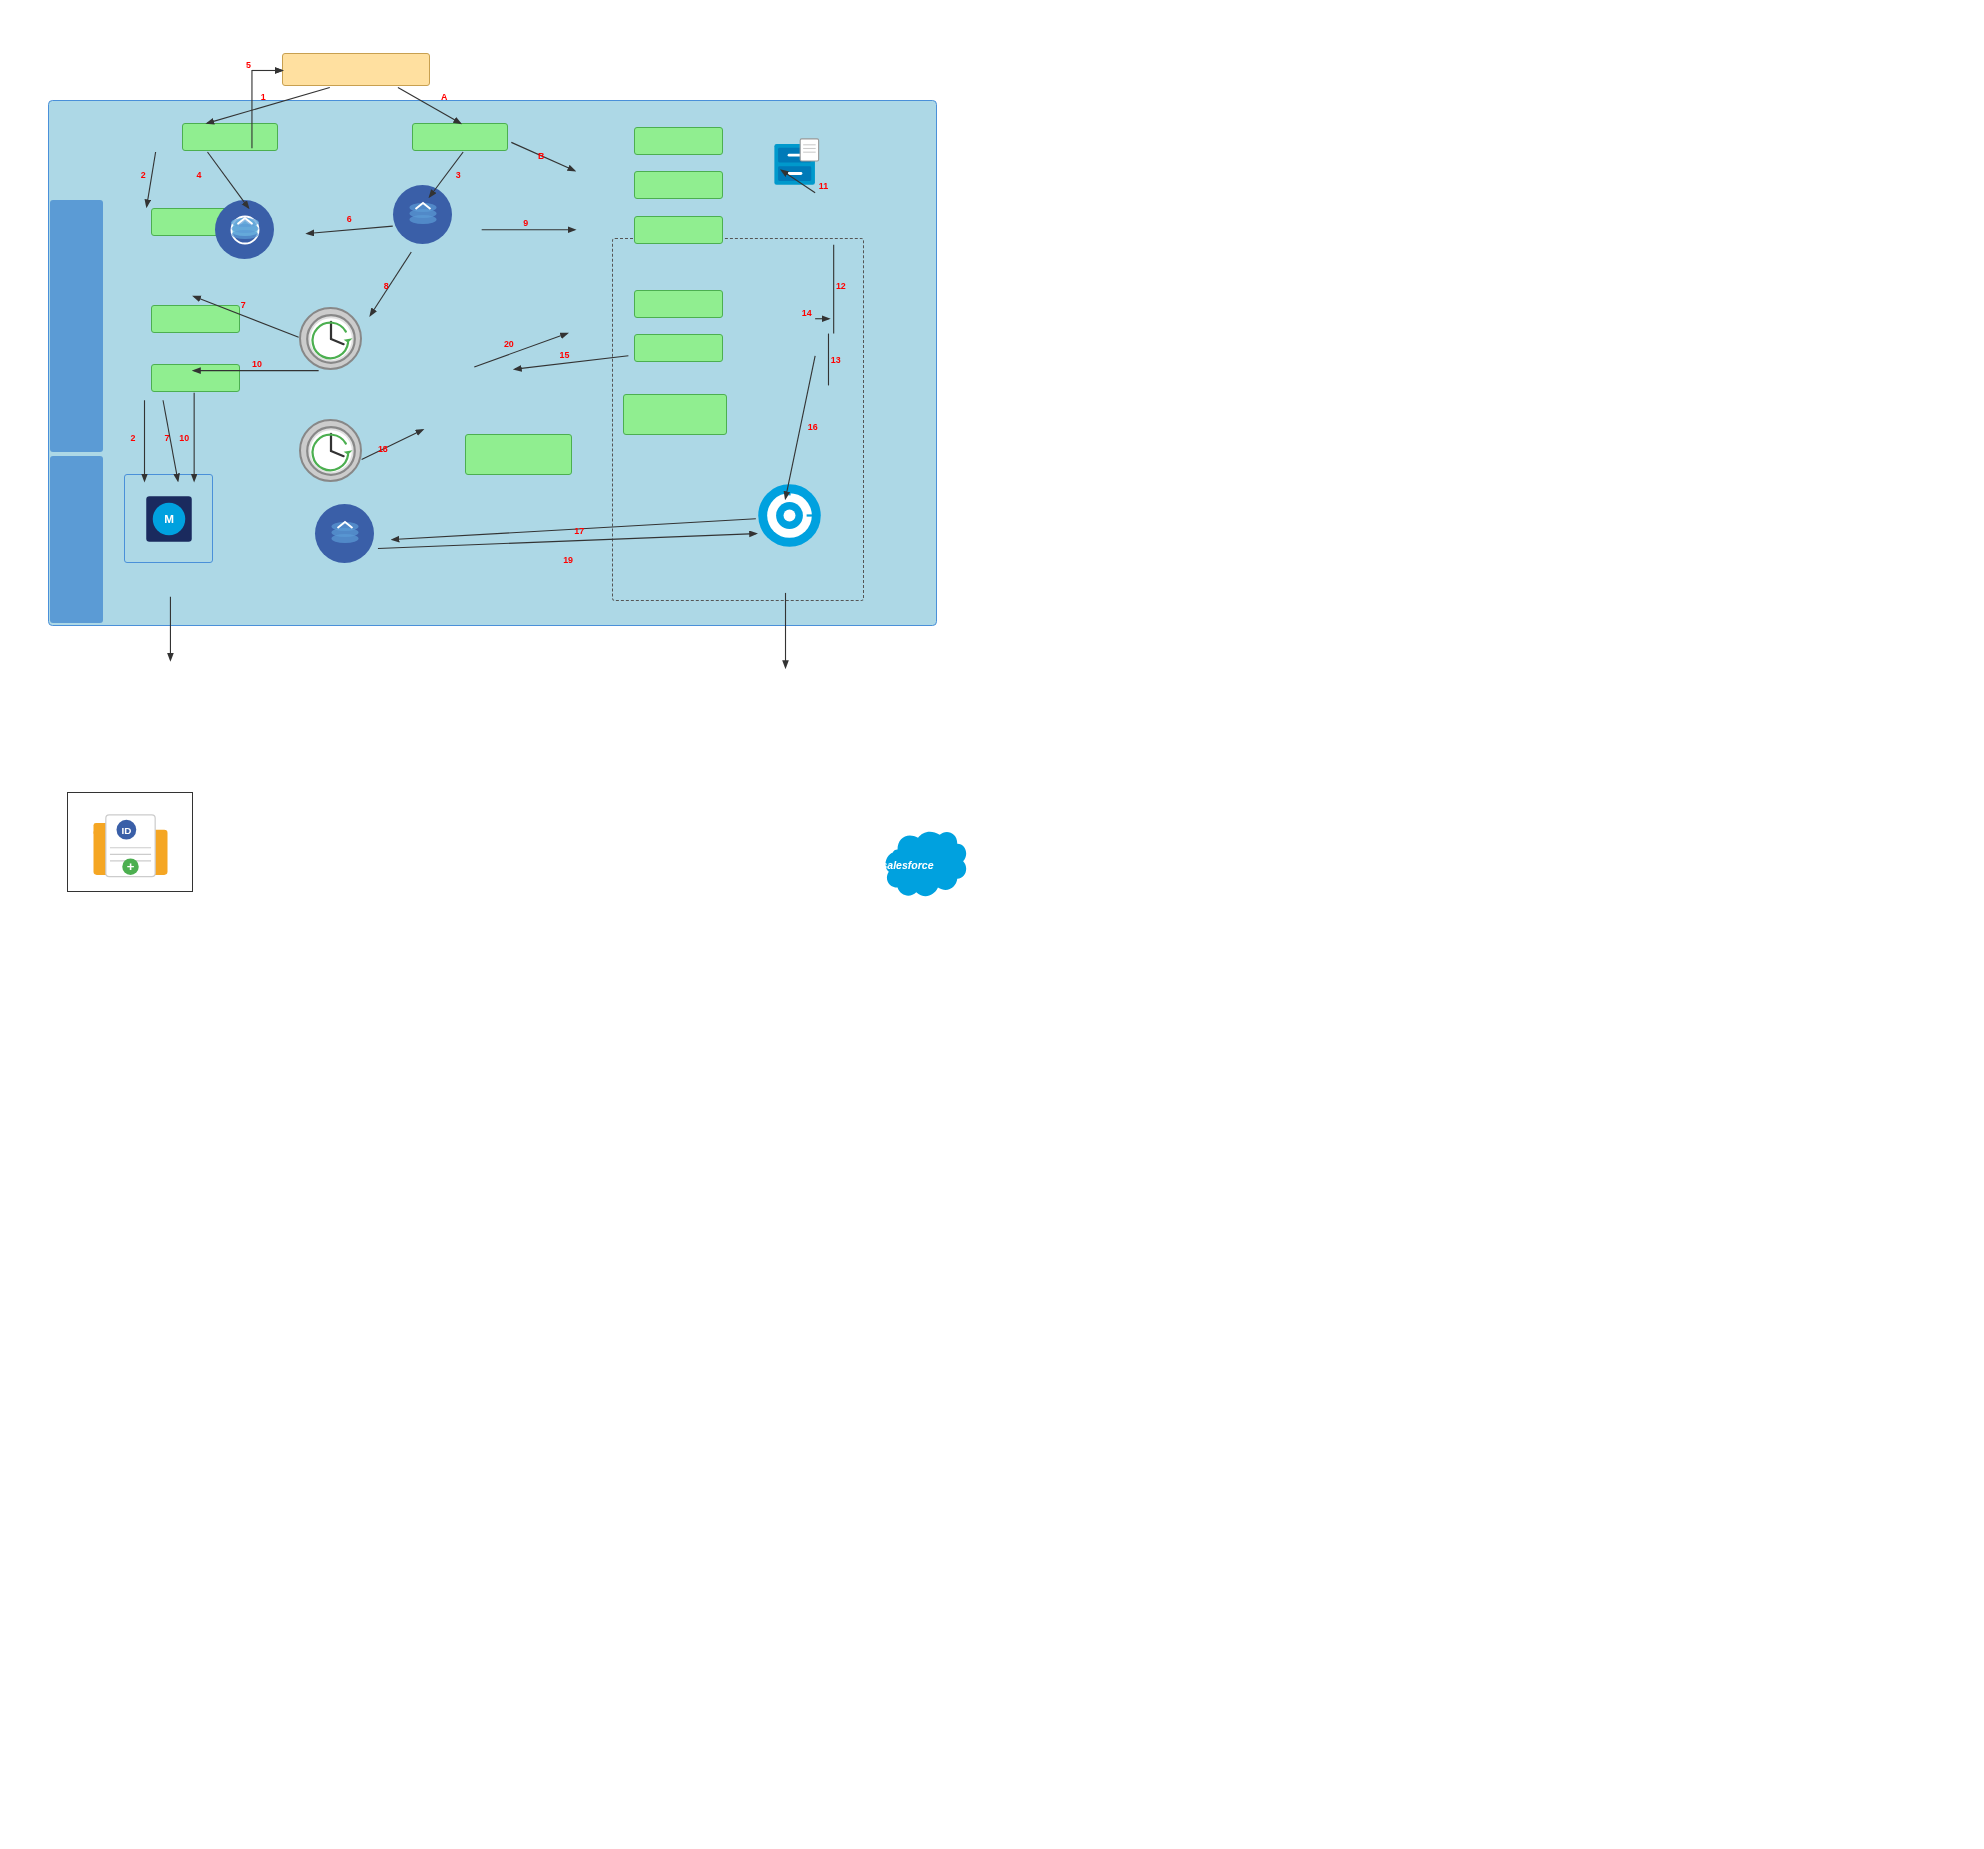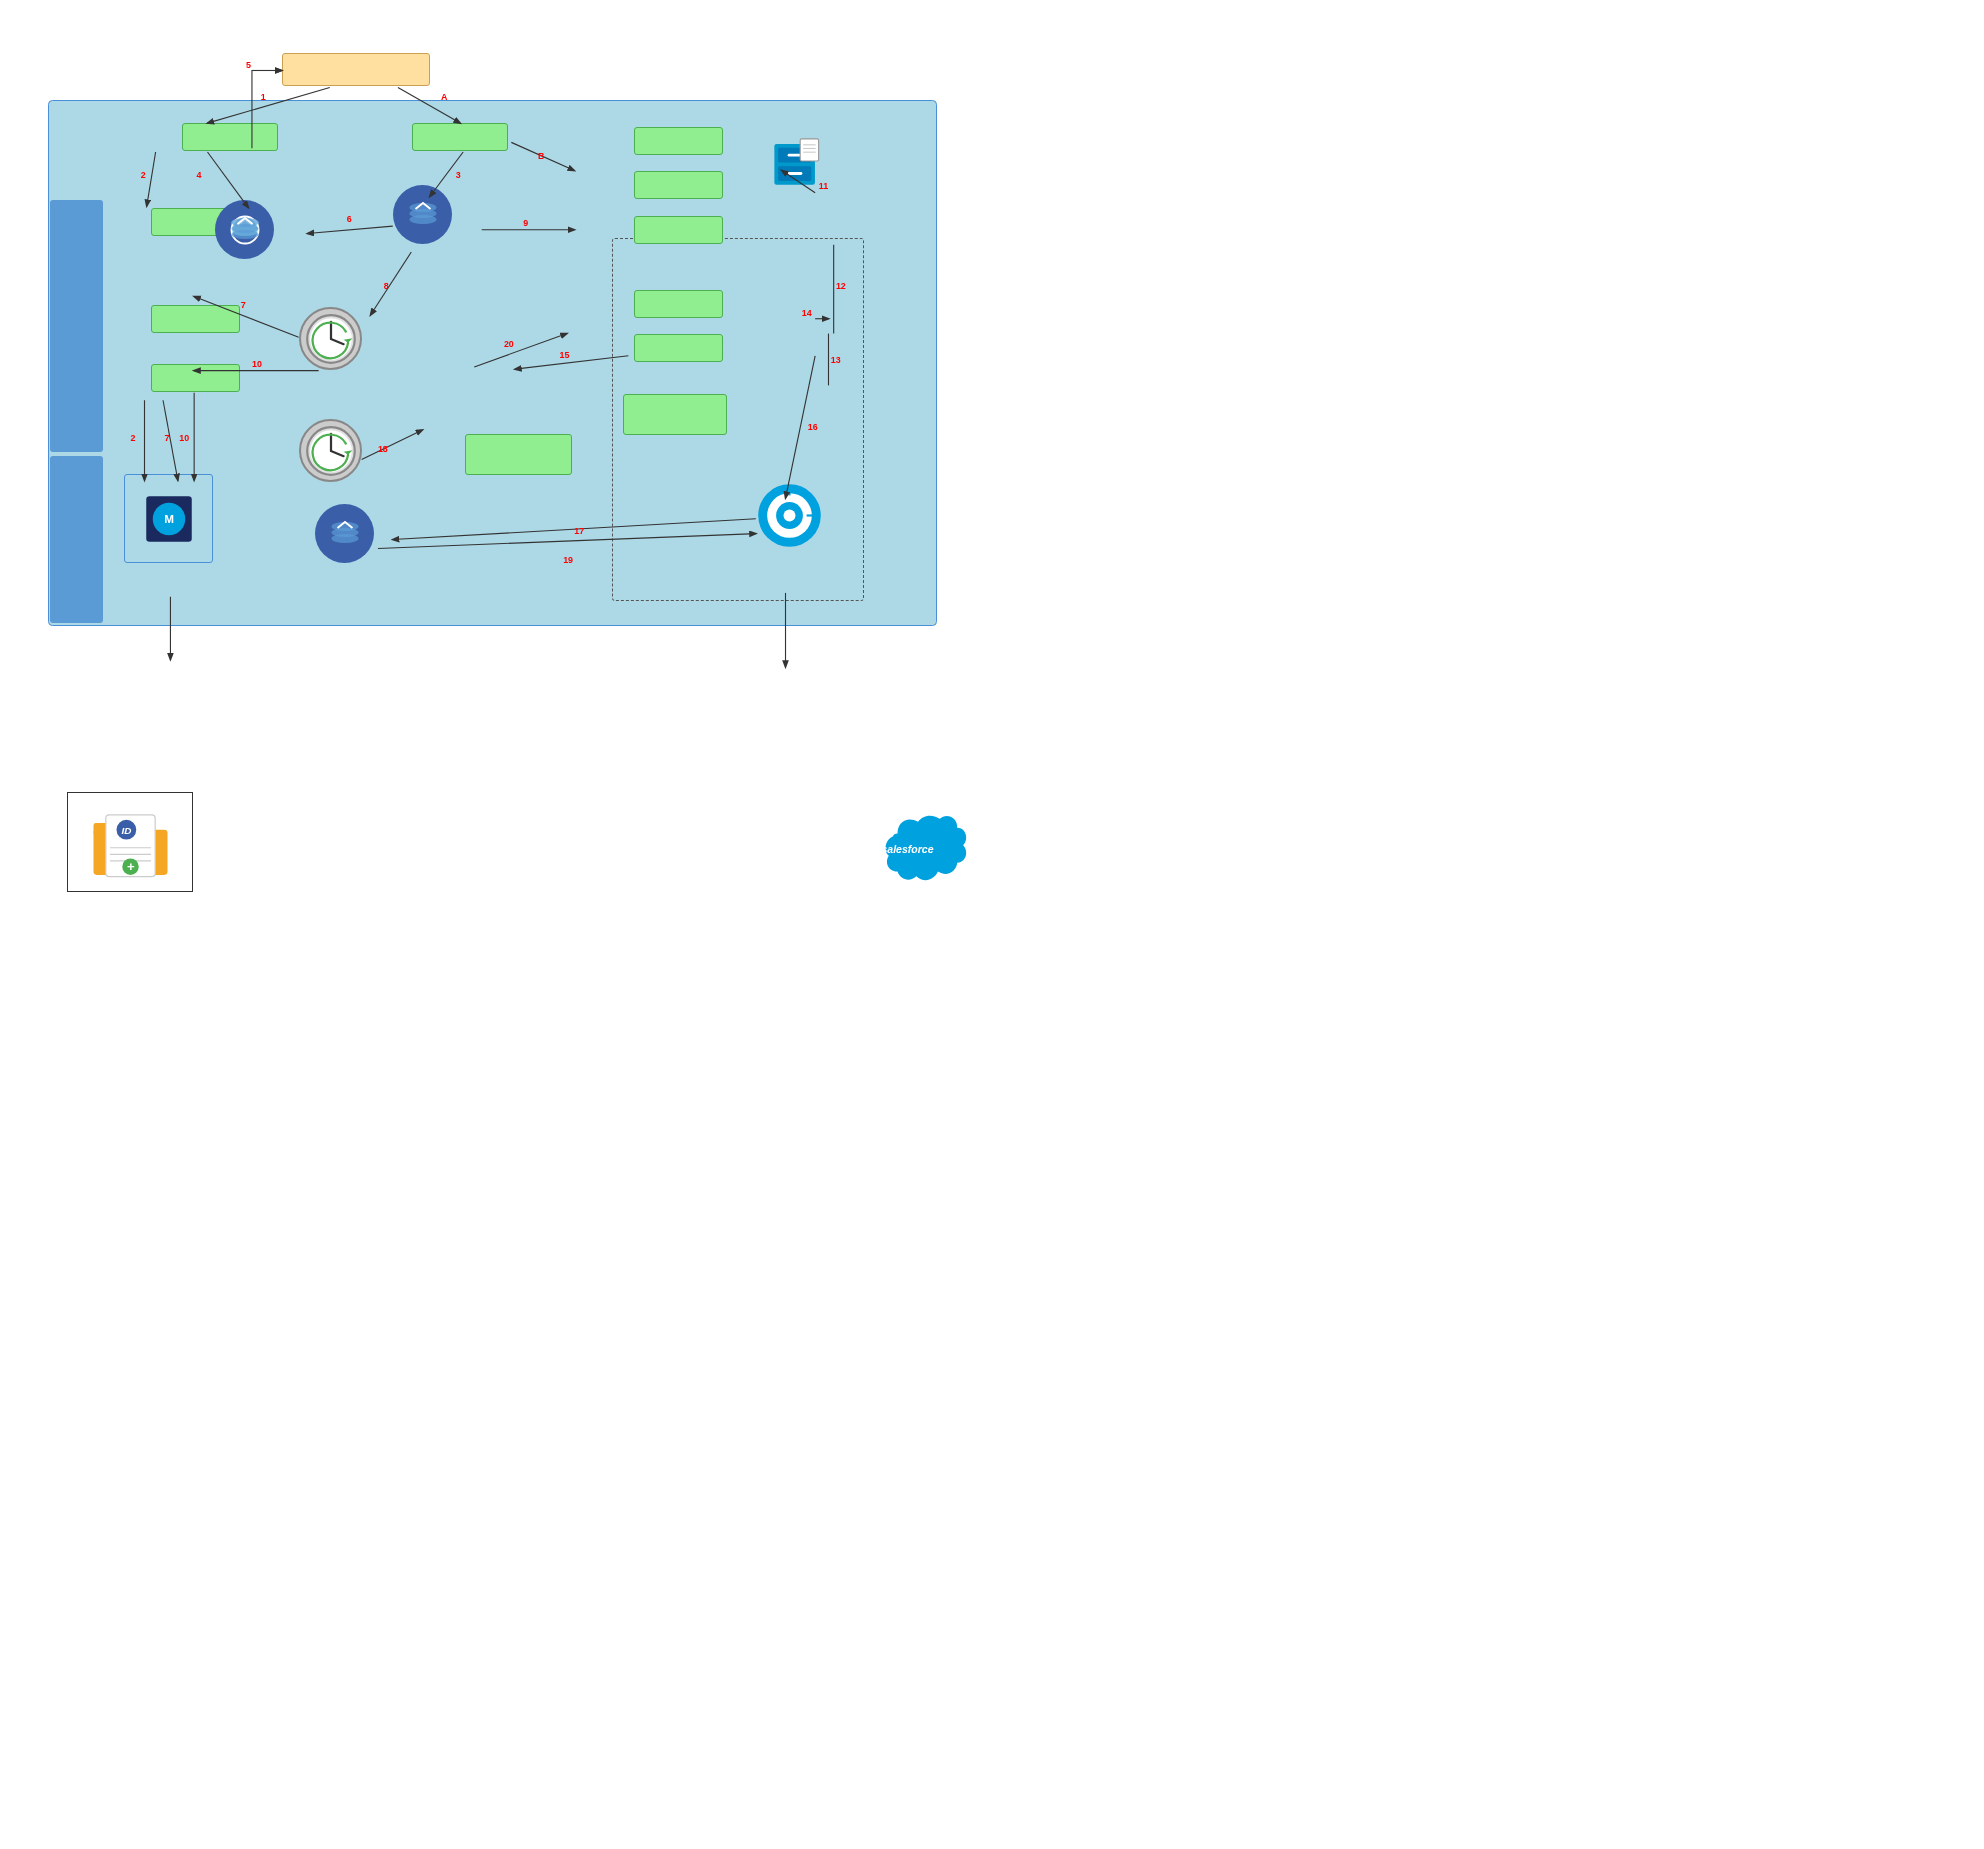--- a/index.html
+++ b/index.html
@@ -352,40 +352,40 @@
     <circle cx="45" cy="45" r="30" fill="white"></circle>
     <circle cx="45" cy="45" r="18" fill="#00a1df"></circle>
     <circle cx="45" cy="45" r="8" fill="white"></circle>
 
     <path d="M45 8 L45 18" stroke="#00a1df" stroke-width="3"></path>
     <path d="M78 45 L68 45" stroke="#00a1df" stroke-width="3"></path>
   </svg>
 </div>
 <div style="position:absolute;top:554px;left:734px;width:111px;text-align:center;font-weight:bold;font-size:10.4px;"></div>
 
-<div style="position:absolute;bottom:33px;left:67px;width:126px;height:100px;border:1.5px solid #333;background:white;display:flex;flex-direction:column;align-items:center;justify-content:center;font-style:italic;">
+<div style="position:absolute;bottom:33px;left:67px;width:126px;height:100px;border:1.5px solid #333;background:white;display:flex;flex-direction:column;align-items:center;justify-content:center;">
   <svg viewBox="0 0 100 90" width="89" height="74" style="font-size:13px">
 
     <rect x="5" y="30" width="90" height="55" rx="4" fill="#f5a623"></rect>
     <rect x="5" y="22" width="40" height="15" rx="3" fill="#f5a623"></rect>
 
     <rect x="20" y="12" width="60" height="75" rx="4" fill="white" stroke="#ccc" stroke-width="1.5"></rect>
     <circle cx="45" cy="30" r="12" fill="#3a5fa8"></circle>
     <text x="45" y="35" text-anchor="middle" fill="white" font-size="12" font-weight="bold">ID</text>
     <line x1="25" y1="52" x2="75" y2="52" stroke="#ccc" stroke-width="1.5"></line>
     <line x1="25" y1="60" x2="75" y2="60" stroke="#ccc" stroke-width="1.5"></line>
     <line x1="25" y1="68" x2="75" y2="68" stroke="#ccc" stroke-width="1.5"></line>
 
     <circle cx="50" cy="75" r="10" fill="#4caf50"></circle>
     <text x="50" y="80" text-anchor="middle" fill="white" font-size="16" font-weight="bold">+</text>
   </svg>
 </div>
 <div style="position:absolute;bottom:10.4px;left:67px;width:126px;text-align:center;font-weight:bold;color:red;font-size:12px;"></div>
 
-<div style="position:absolute;bottom:30px;right:26px;width:119px;height:82px;">
+<div style="position:absolute;bottom:14px;right:26px;width:119px;height:82px;">
   <svg viewBox="0 0 200 140" width="119" height="82" style="font-size:13px">
     <path d="M83 35 C83 15 100 5 118 15 C125 5 140 0 155 10 C165 0 185 5 185 25 C200 25 205 45 195 55 C205 65 200 85 185 85 C183 100 168 110 152 100 C145 115 128 120 115 108 C105 118 88 115 83 100 C68 100 60 85 68 73 C58 65 62 45 75 40 C76 37 79 35 83 35Z" fill="#00a1df"></path>
     <text x="100" y="68" text-anchor="middle" fill="white" font-size="18" font-style="italic" font-weight="bold">salesforce</text>
   </svg>
 </div>
 <div class="data-cloud-label" style="bottom:7.4px;right:37px;width:96px;"></div>
 
 <svg class="arrows-svg" viewBox="0 0 1340 1248" xmlns="http://www.w3.org/2000/svg" style="font-size:13px">
   <defs>
     <marker id="arr" markerWidth="8" markerHeight="8" refX="6" refY="3" orient="auto">

